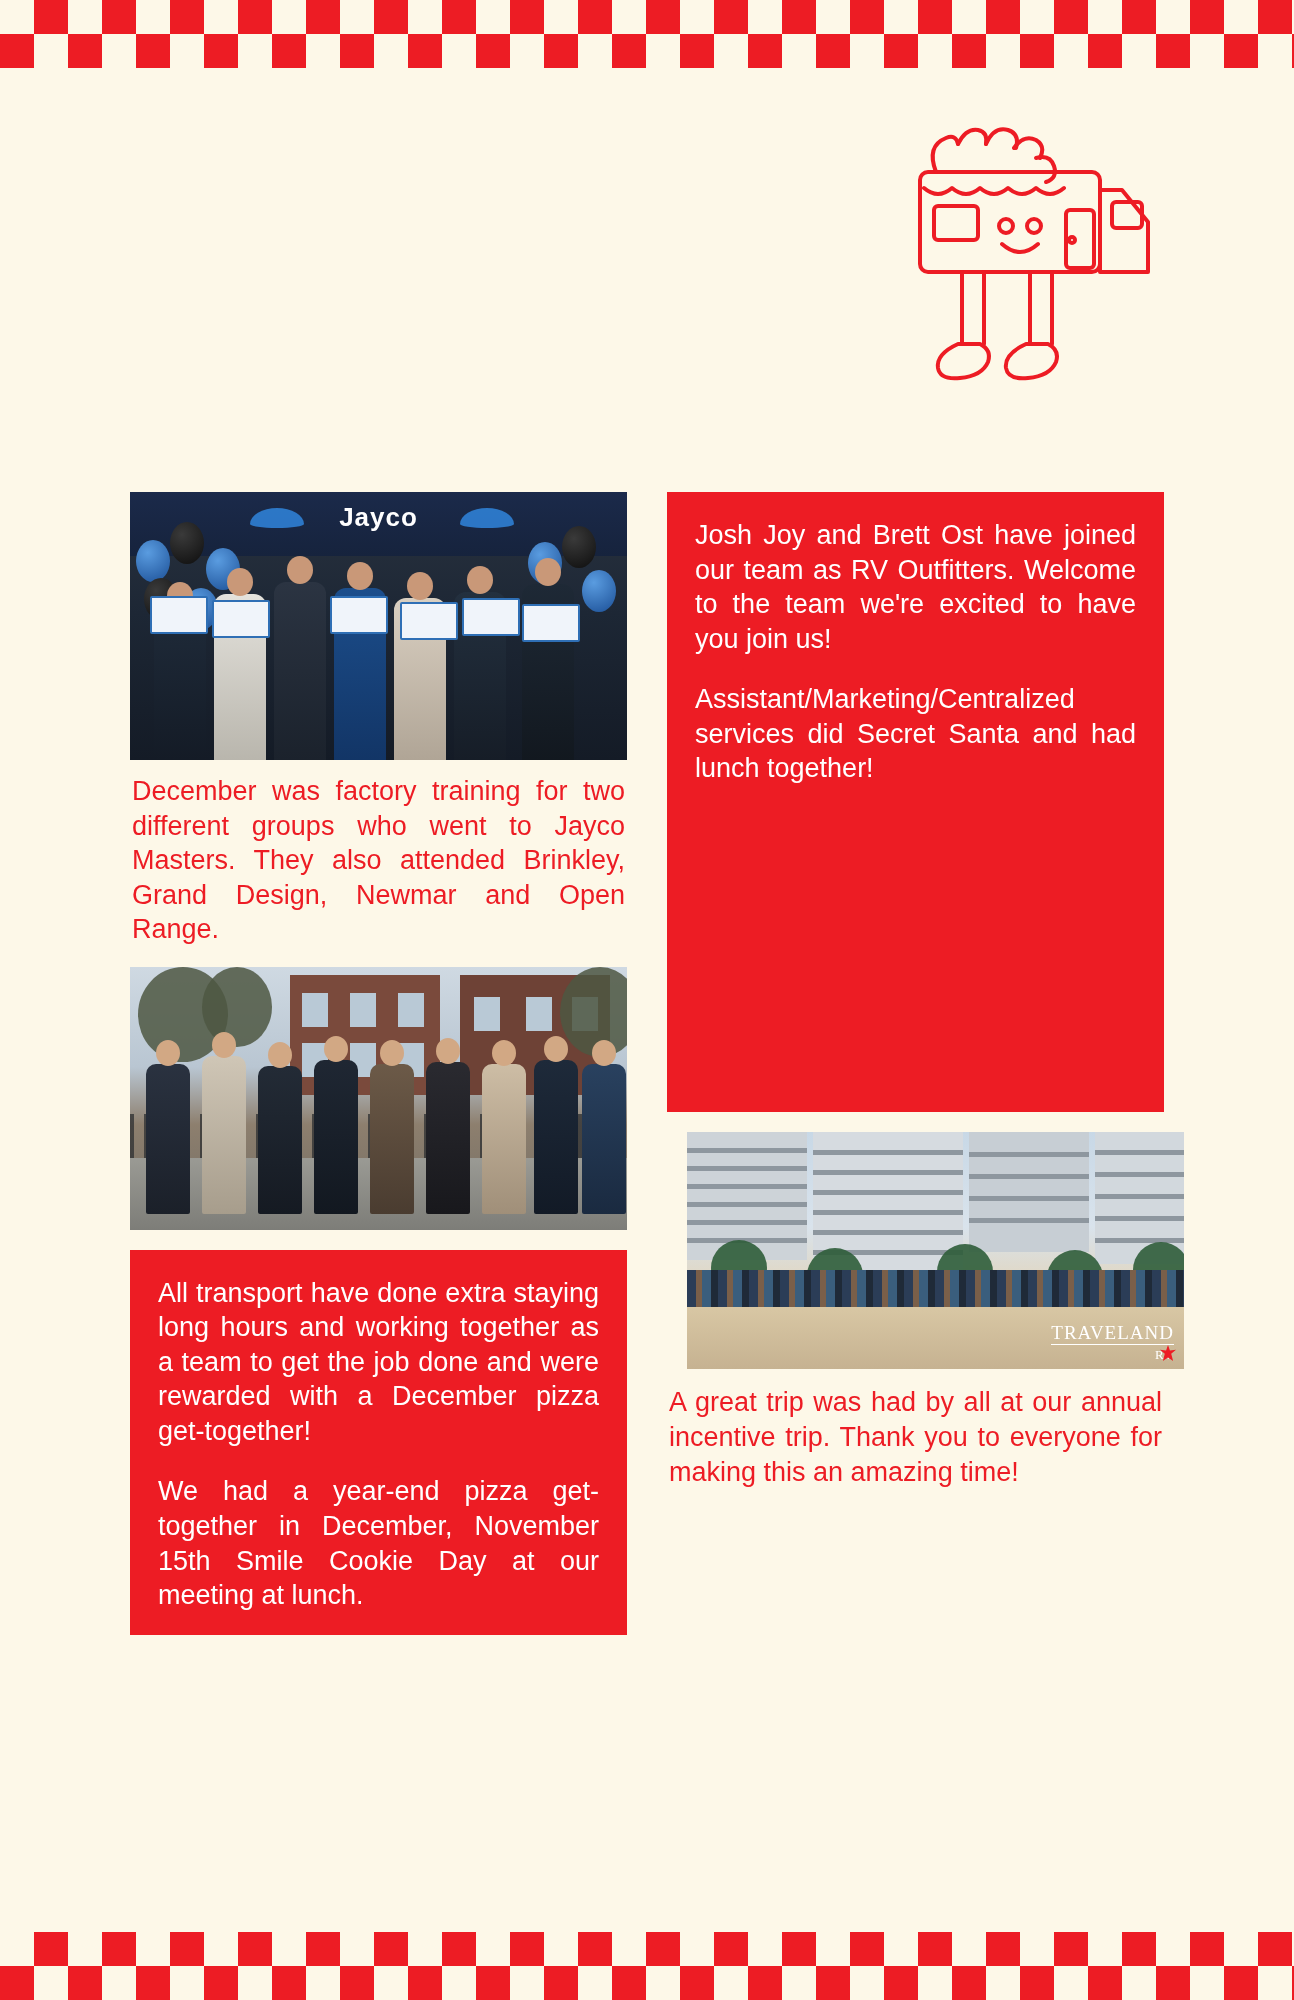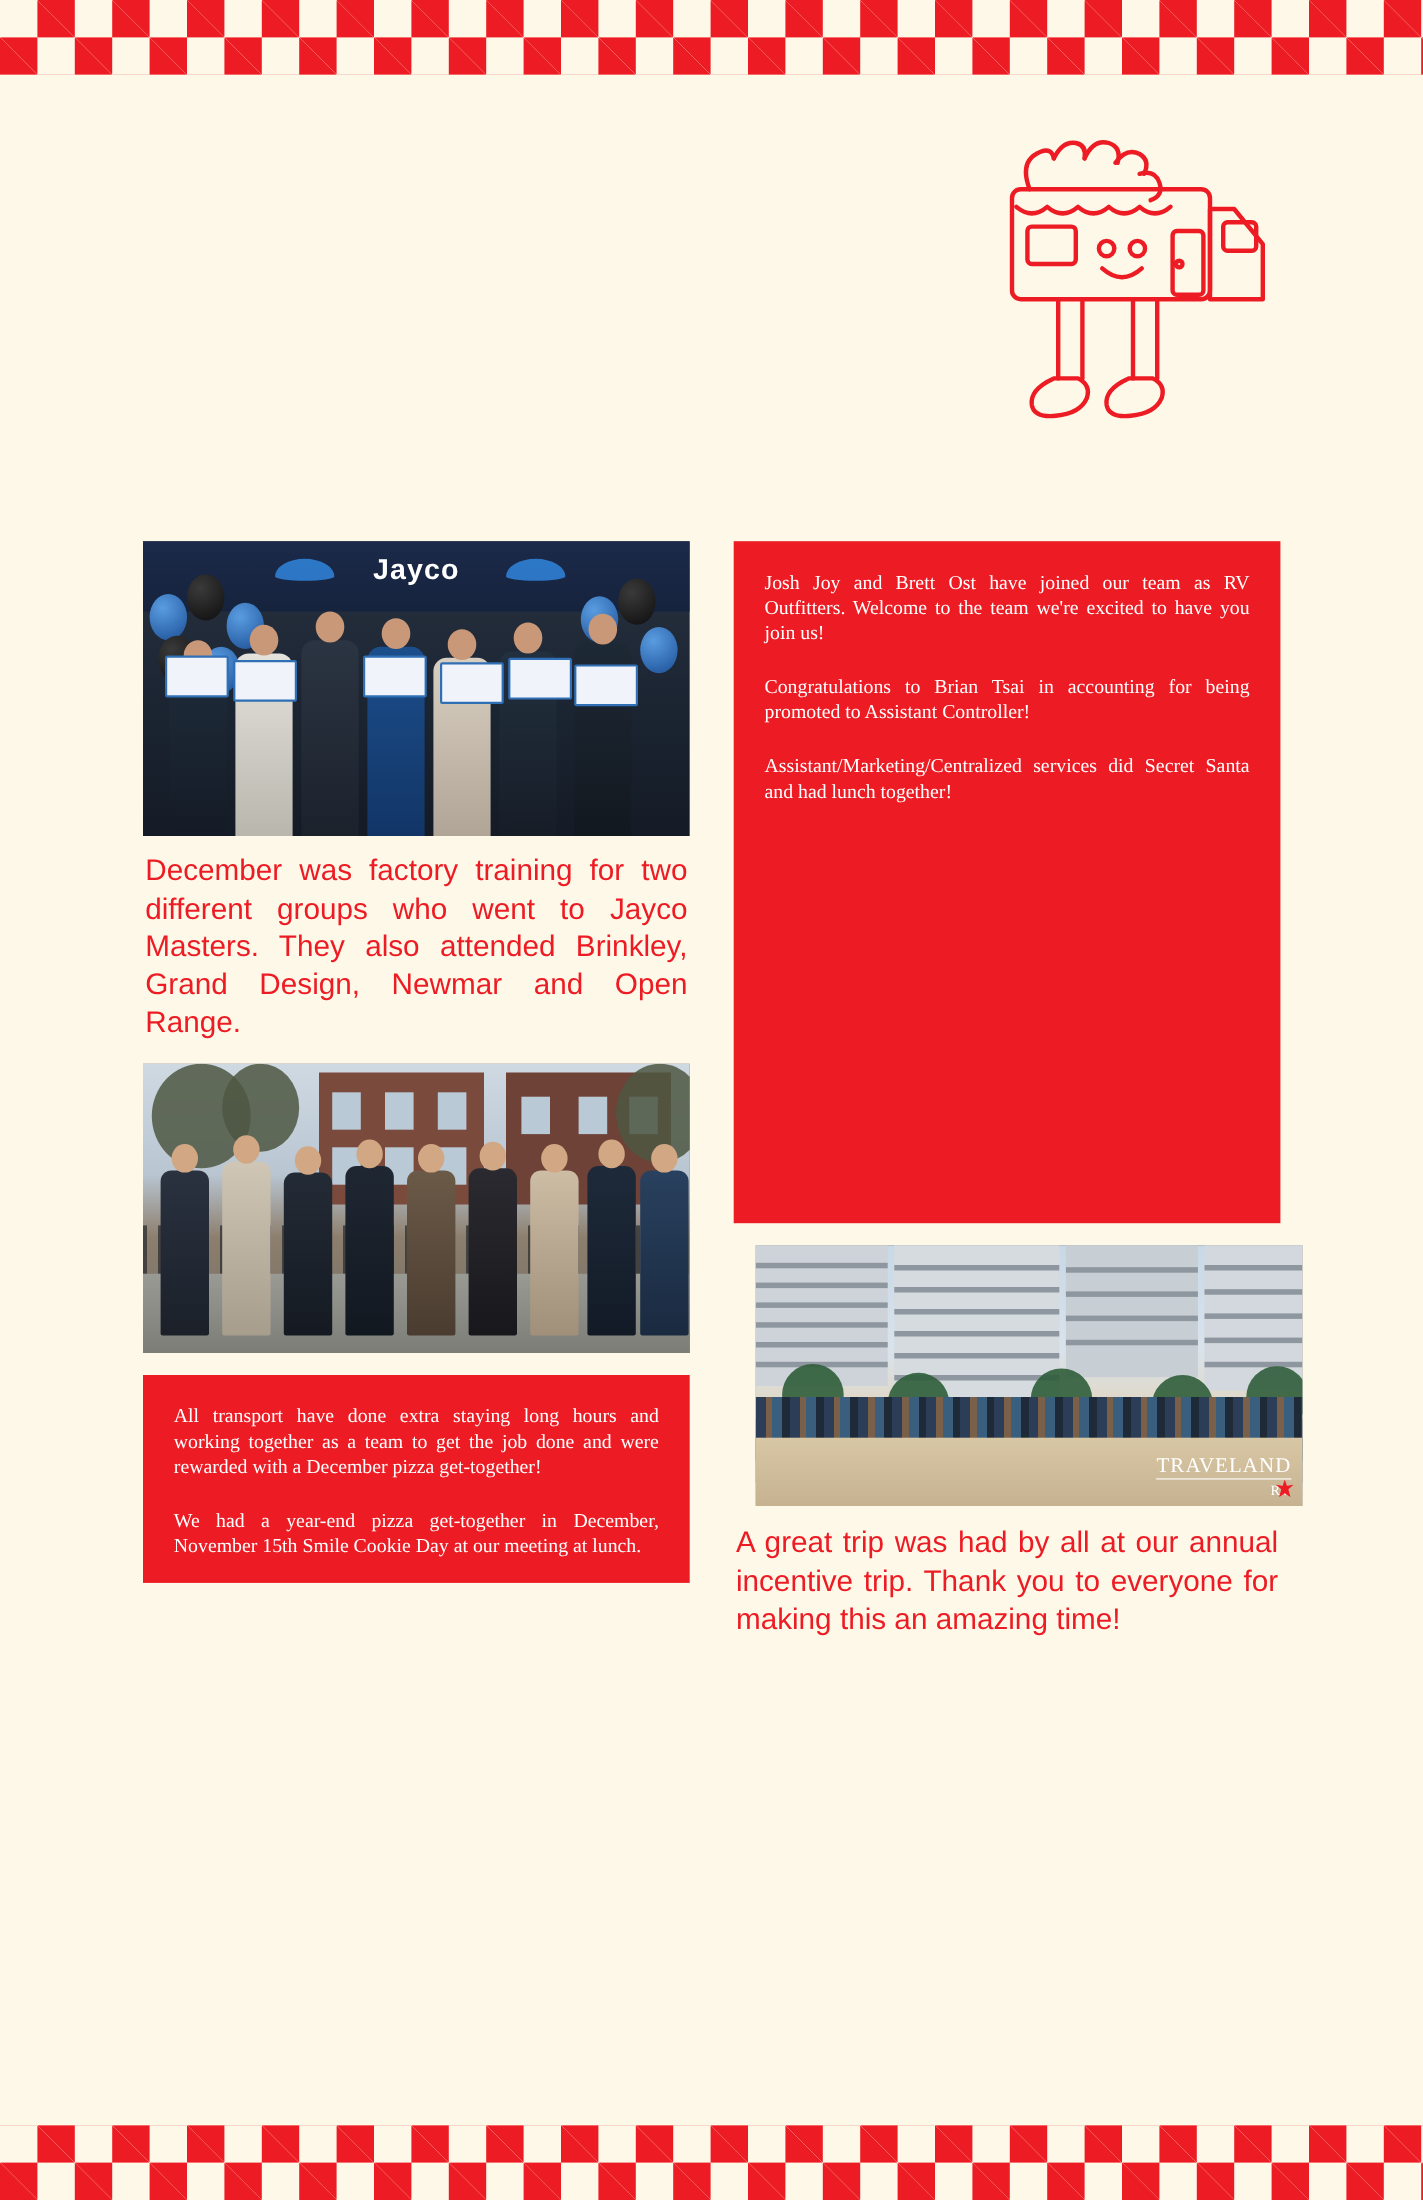--- a/index.html
+++ b/index.html
@@ -117,25 +117,24 @@
   .photo.p3 { height: 237px; margin-left: 20px; }
 
   .redbox {
     background: #ed1c24;
     color: #ffffff;
     padding: 26px 28px 22px 28px;
     box-sizing: border-box;
   }
   .redbox p {
     margin: 0 0 26px 0;
-    font-size: 18px;
+    font-size: 27px;
     line-height: 1.28;
     text-align: justify;
     text-justify: inter-word;
-    font-family: Liberation Serif, serif;
   }
   .redbox p:last-child { margin-bottom: 0; }
 
   .redtext {
     color: #ed1c24;
     font-size: 27px;
     line-height: 1.28;
     text-align: justify;
     margin: 14px 0 0 0;
     padding: 0 2px;
@@ -368,21 +367,20 @@
       <div class="redbox" style="margin-top:20px;">
         <p>All transport have done extra staying long hours and working together as a team to get the job done and were rewarded with a December pizza get-together!</p>
         <p>We had a year-end pizza get-together in December, November 15th Smile Cookie Day at our meeting at lunch.</p>
       </div>
     </div>
 
     <div class="col-right">
 
       <div class="redbox" style="min-height:620px;">
         <p>Josh Joy and Brett Ost have joined our team as RV Outfitters. Welcome to the team we're excited to have you join us!</p>
-        <p>Congratulations to Brian Tsai in accounting for being promoted to Assistant Controller!</p>
         <p>Assistant/Marketing/Centralized services did Secret Santa and had lunch together!</p>
       </div>
 
       <div class="photo p3" style="margin-top:20px;">
         <div class="ph3-sky"></div>
         <div class="ph3-tower" style="left:0px;   width:120px; height:128px;">
           <div class="fl" style="top:16px;"></div>
             <div class="fl" style="top:34px;"></div>
           <div class="fl" style="top:52px;"></div>
             <div class="fl" style="top:70px;"></div>

